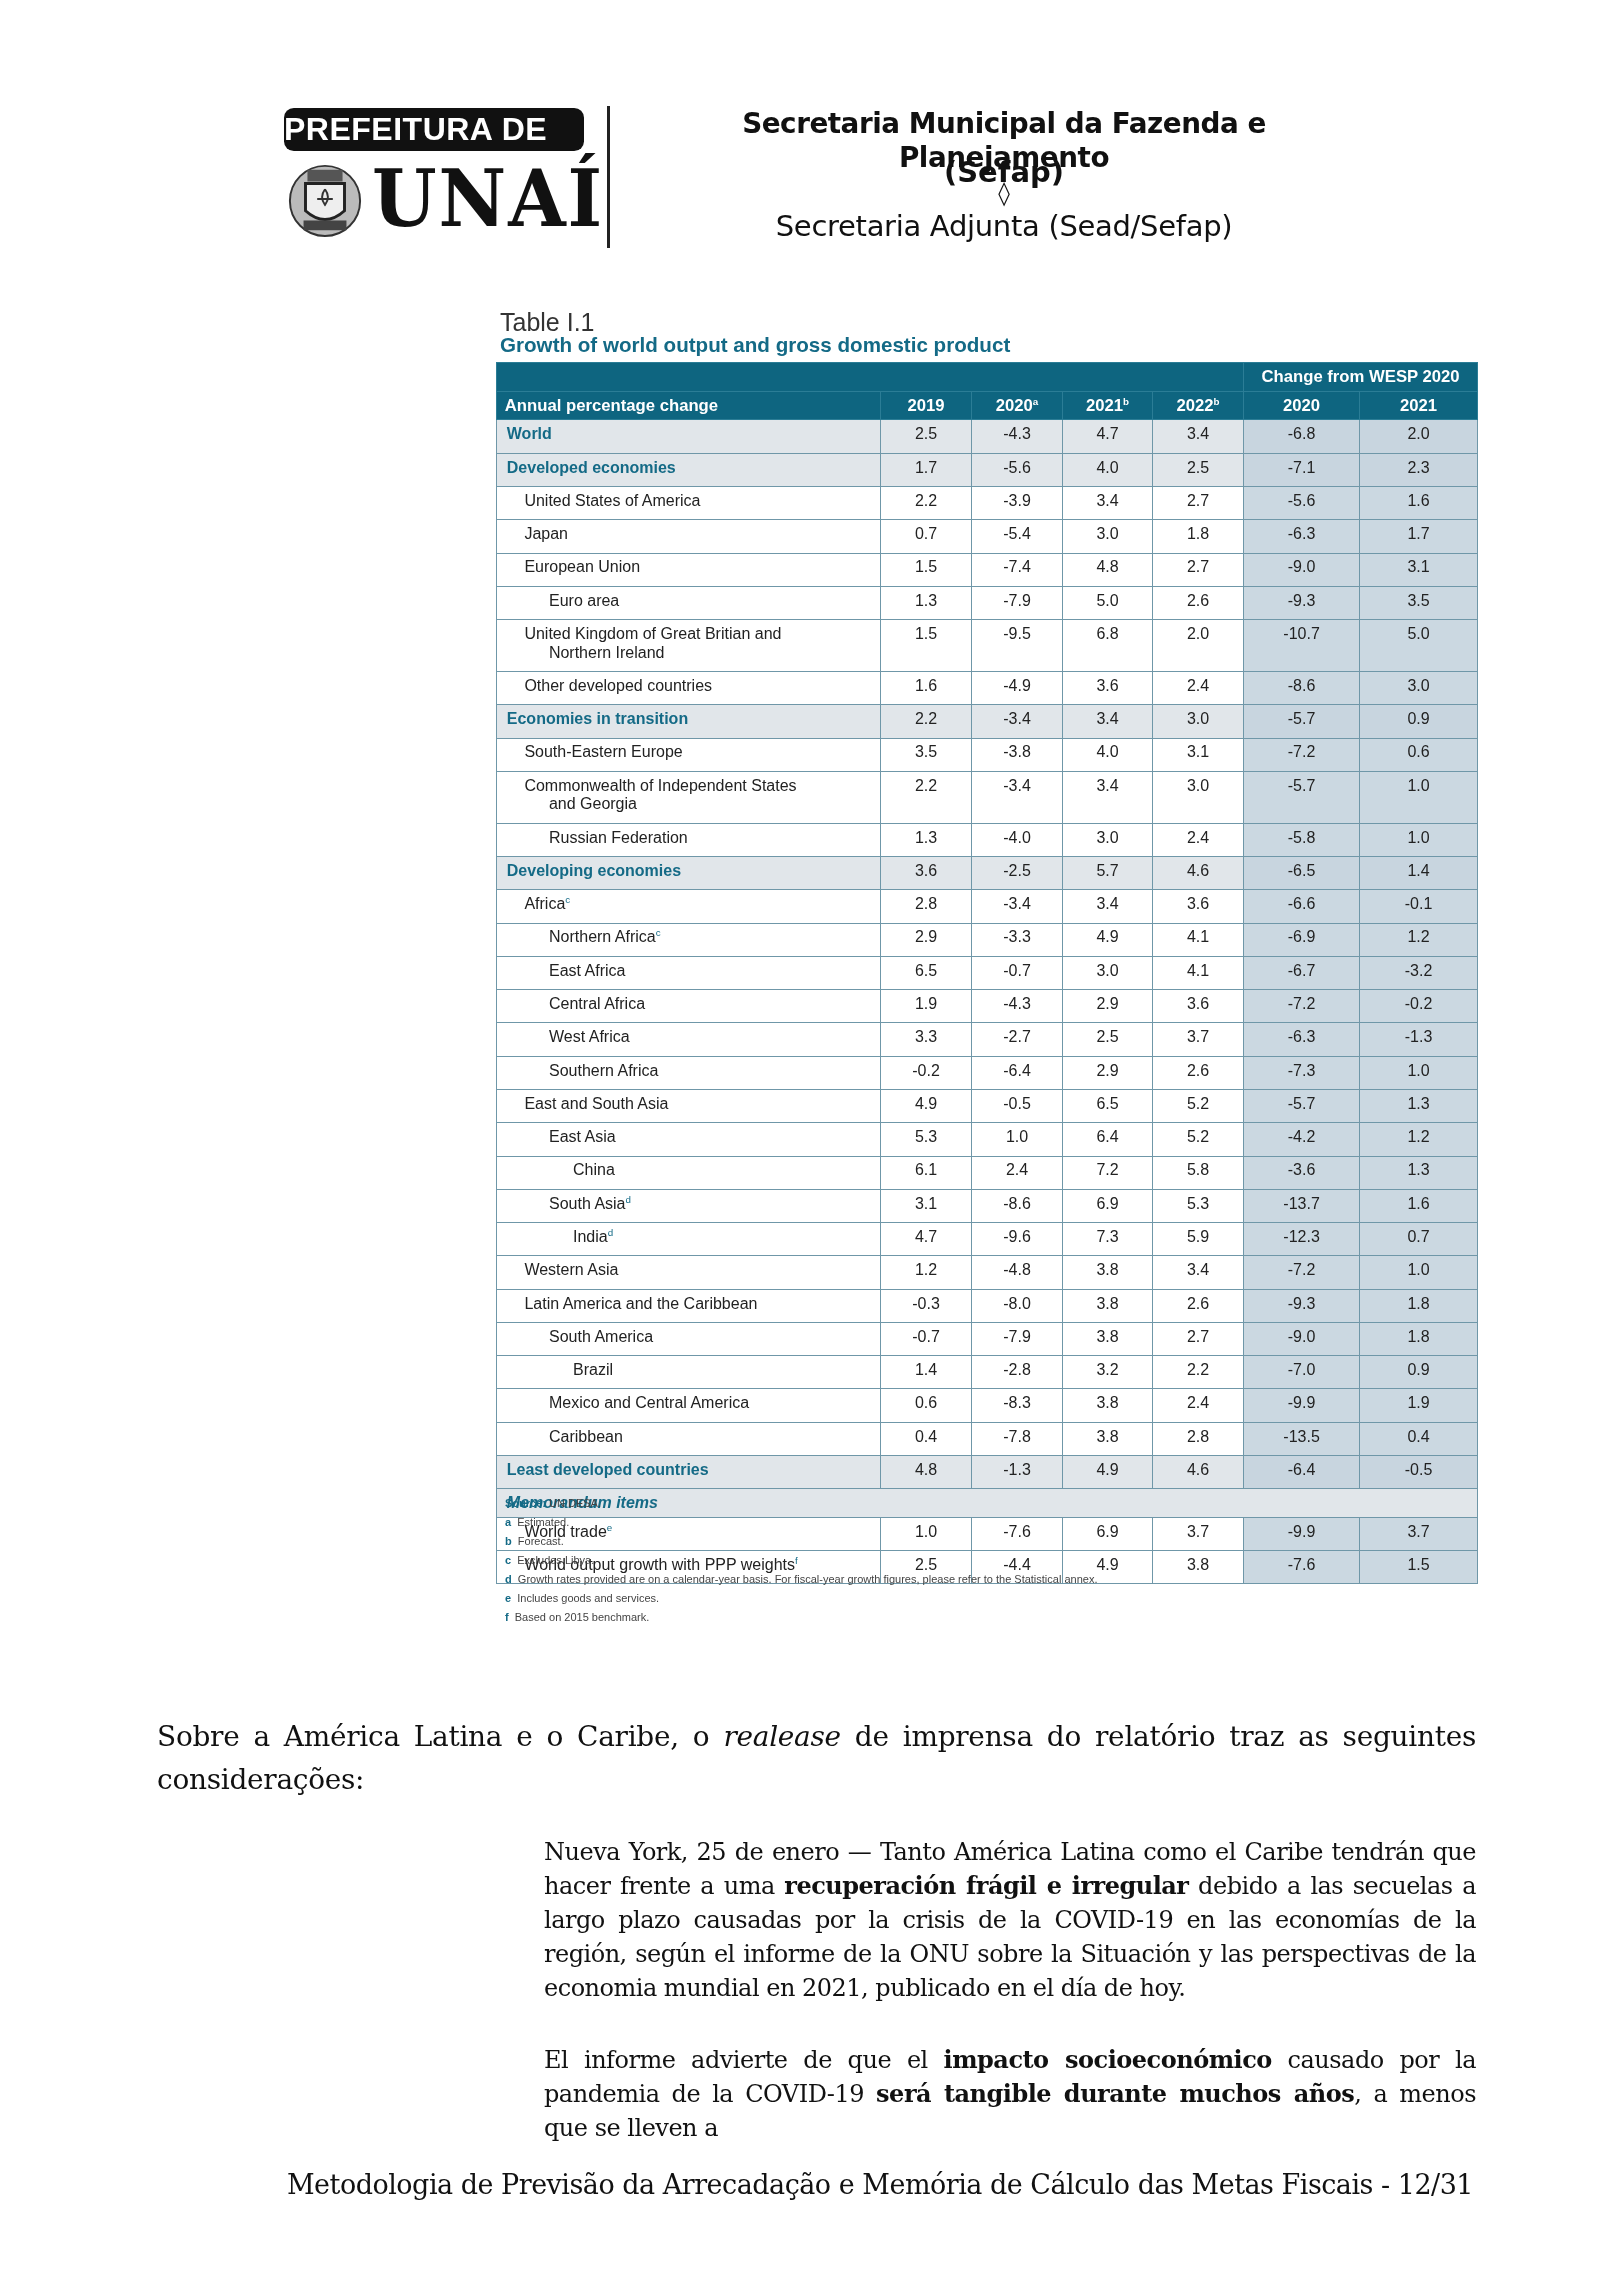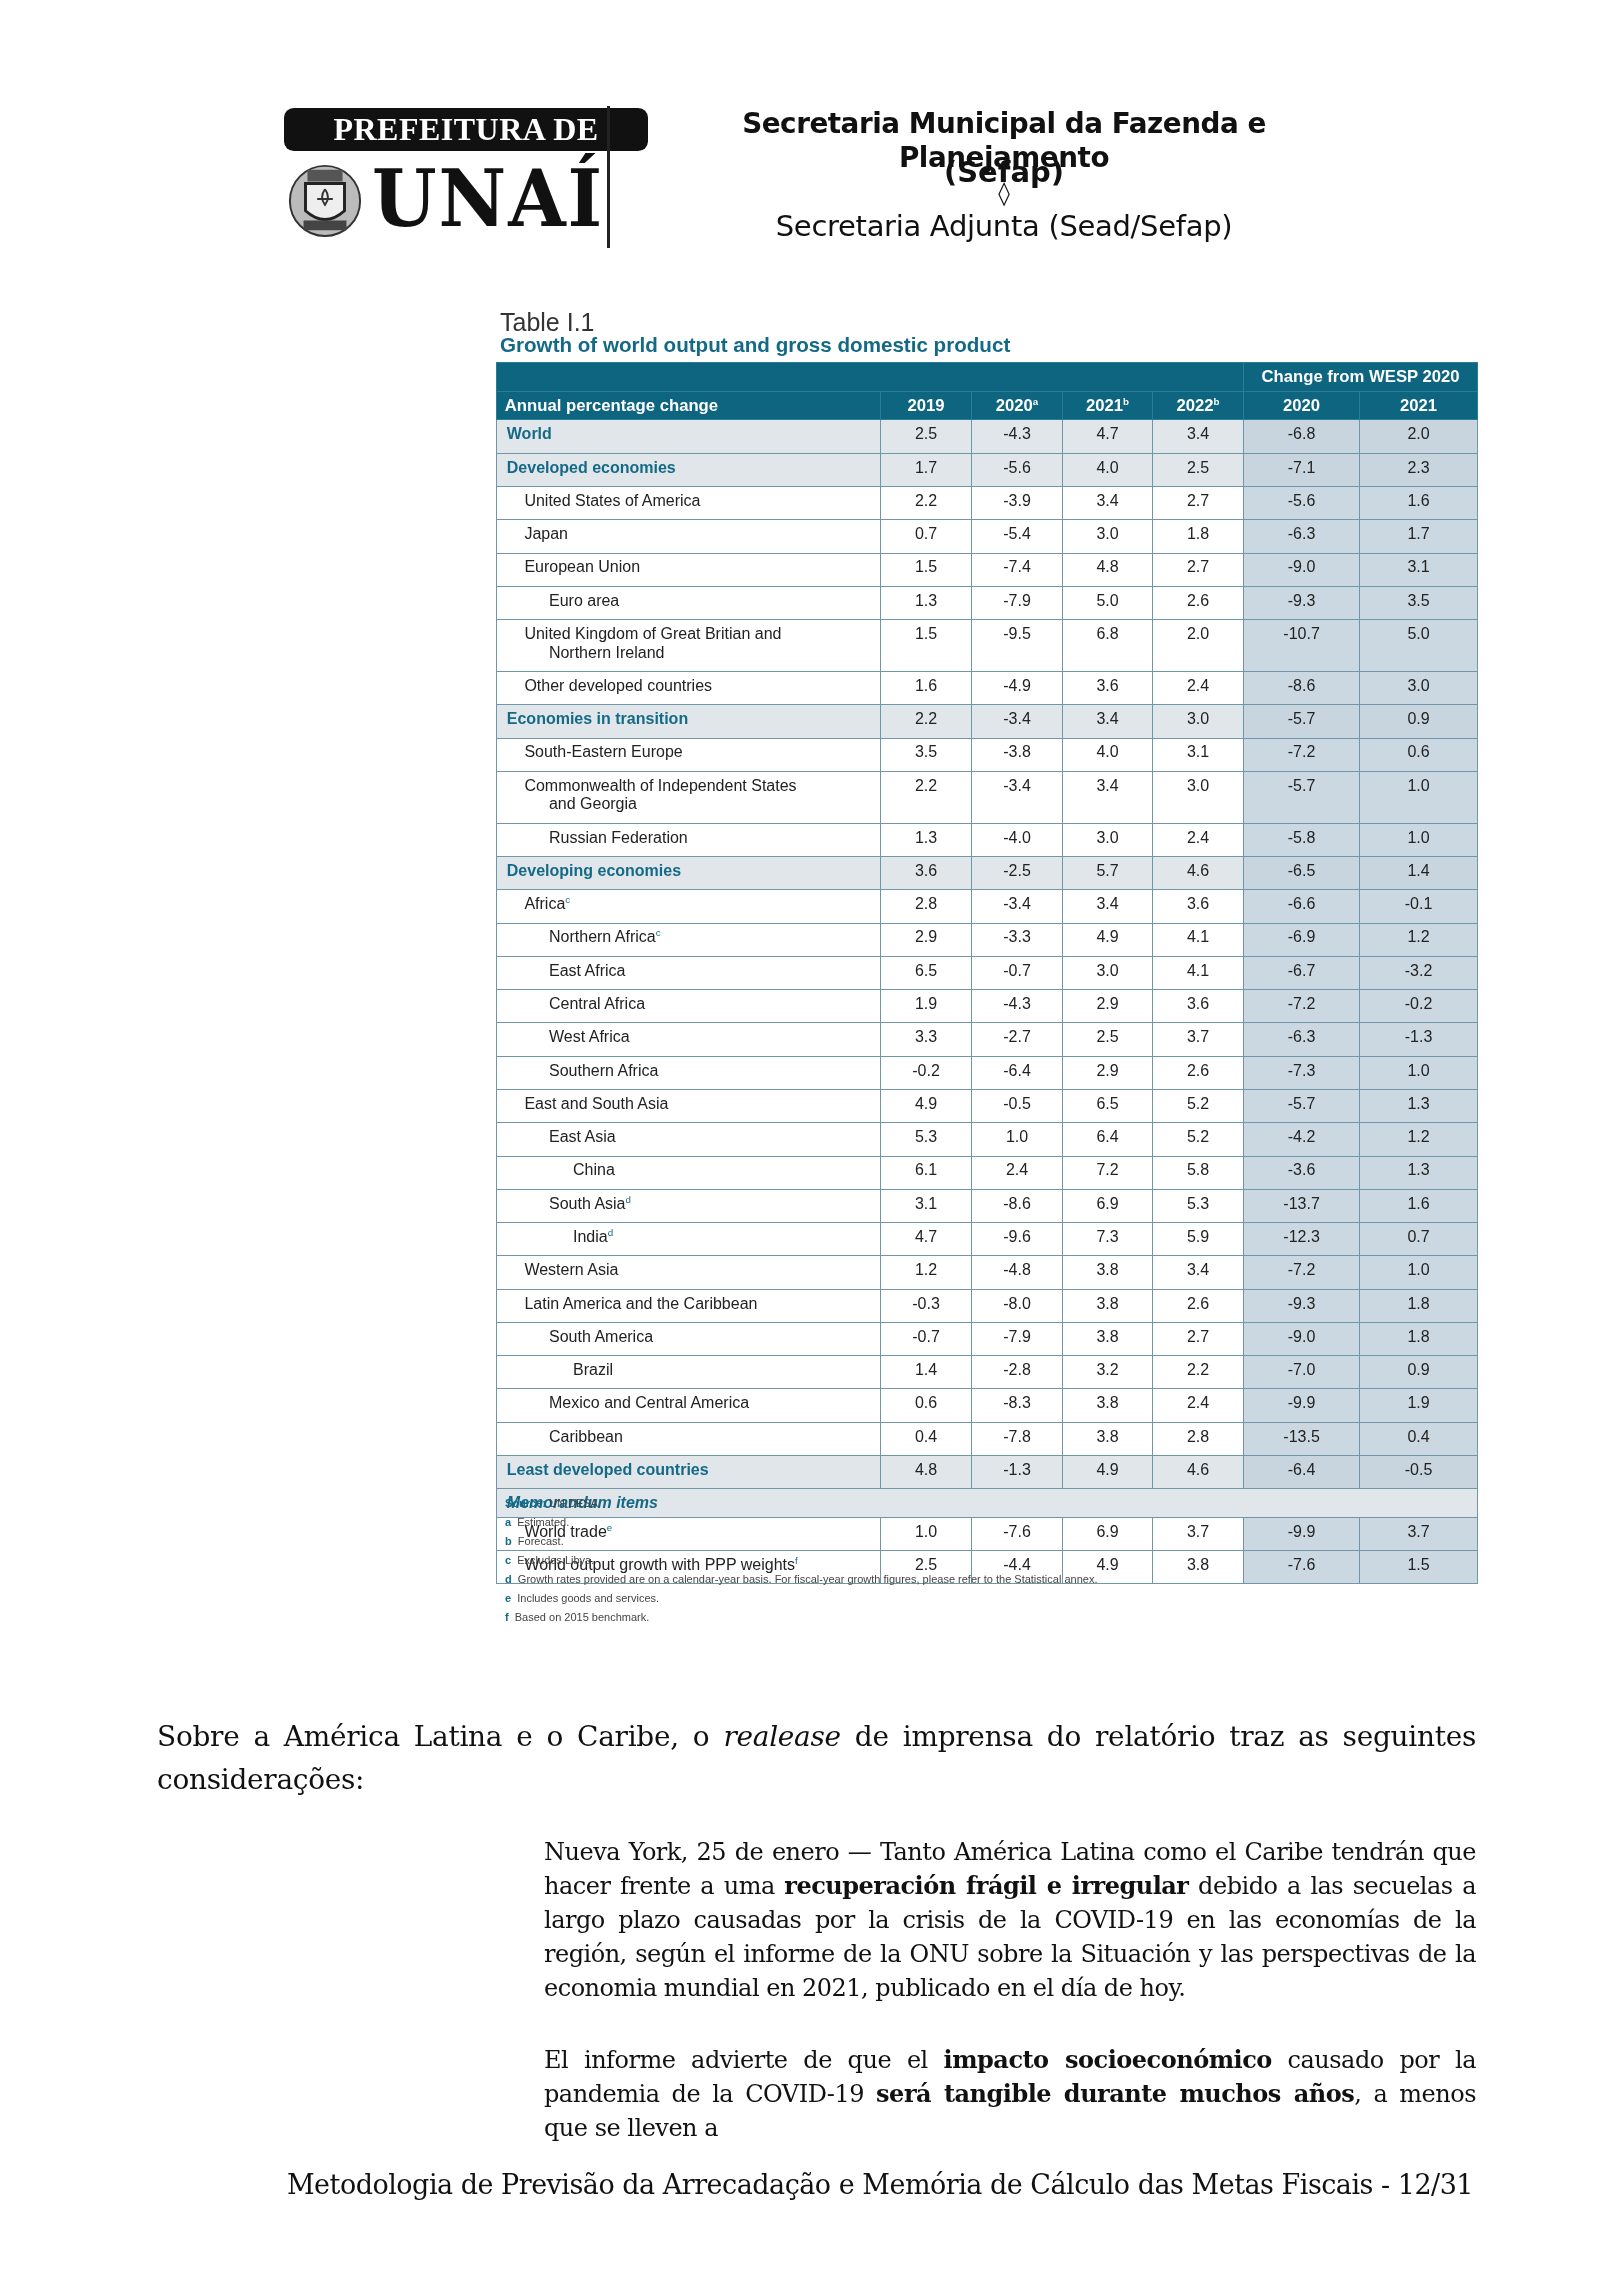--- a/index.html
+++ b/index.html
@@ -1,19 +1,19 @@
 <!DOCTYPE html>
 <html><head>
 <meta charset="utf-8">
 <style>
   html, body { margin:0; padding:0; background:#ffffff; }
   body { width:1621px; height:2293px; position:relative; overflow:hidden; font-family:"DejaVu Serif", serif; color:#111; }
 
   
-  .logo-box { position:absolute; left:284px; top:108px; width:364px; height:43px; background:#111; border-radius:9.8px; color:#fff; font-family:Liberation Serif, serif; font-weight:bold; font-size:32px; letter-spacing:0.5px; text-align:center; line-height:43px; }
+  .logo-box { position:absolute; left:284px; top:108px; width:300px; height:43px; background:#111; border-radius:9.8px; color:#fff; font-family:Liberation Sans, sans-serif; font-weight:bold; font-size:32px; letter-spacing:0.5px; line-height:43px; }
   .crest { position:absolute; left:286px; top:160px; width:78px; height:80px; }
   .unai { position:absolute; left:372px; top:155px; font-family:"DejaVu Serif", serif; font-weight:bold; font-size:78px; line-height:88px; letter-spacing:2px; color:#111; transform:scaleX(0.95); transform-origin:left; }
   .vline { position:absolute; left:607px; top:106px; width:2.9px; height:142px; background:#222; }
   .hdr-title { position:absolute; left:617px; width:774px; text-align:center; font-family:"DejaVu Sans", sans-serif; color:#111; }
   .hdr-t1 { top:106px; font-size:29px; font-weight:bold; letter-spacing:-0.5px; transform:scaleX(0.96); }
   .hdr-t2 { top:155px; font-size:29px; font-weight:bold; }
   .hdr-diamond { top:179px; font-size:23.5px; }
   .hdr-t3 { top:209px; font-size:29px; letter-spacing:-0.3px; }
 
   

